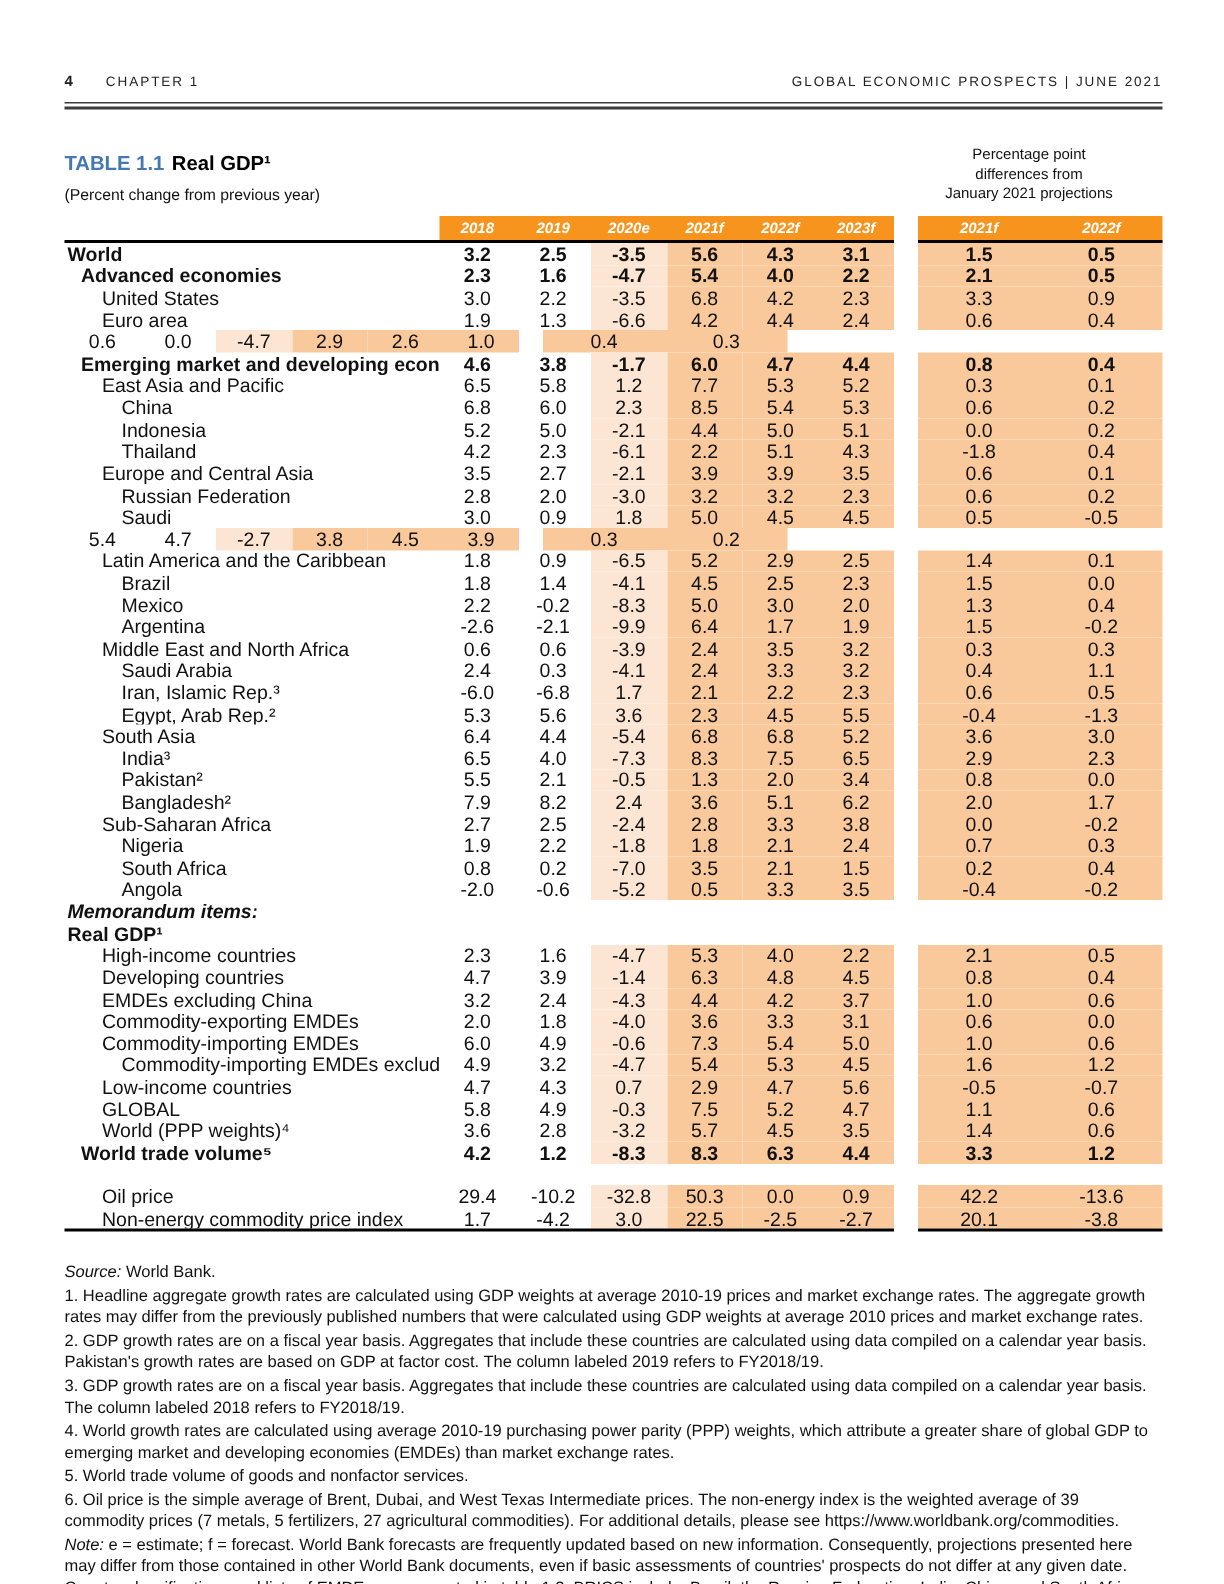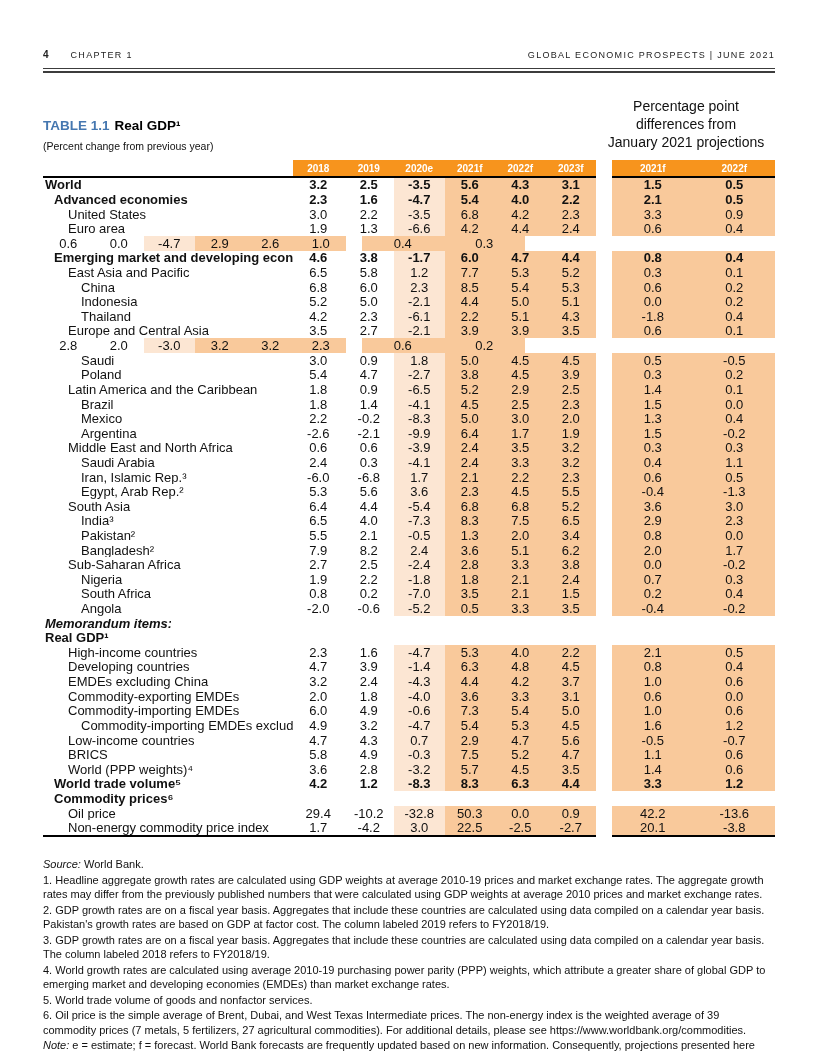--- a/index.html
+++ b/index.html
@@ -26,33 +26,34 @@
     border-top: 1px solid #3c3c3c;
     border-bottom: 2px solid #3c3c3c;
   }
 
   
   .titlerow { display: flex; justify-content: space-between; align-items: flex-end; margin-top: 24px; }
   .t1 { font-size: 13.5px; font-weight: bold; color: var(--title-blue, #4577B0); }
   .t2 { font-size: 13.5px; font-weight: bold; color: #000; margin-left: 5px; }
   .subtitle { font-size: 10.5px; margin-top: 6px; color: #111; }
   .diffnote {
-    width: 178px; text-align: center; font-size: 14px; line-height: 1.3;
+    width: 178px; text-align: center; font-size: 10px; line-height: 1.3;
     white-space: pre-line; color: #111;
   }
 
   
   .thead { display: flex; margin-top: 8px; }
   .thead-main { display: flex; width: 553px; border-bottom: 2px solid #000; }
   .thead-label-spacer { width: 250px; }
   .hcells { display: flex; background: var(--header-orange, #F7941D); }
   .hcell {
     width: 50.5px; box-sizing: border-box;
     color: #fff; font-weight: bold; font-size: 10px; text-align: center;
     padding: 3px 0 2px 0;
+    font-style: italic;
   }
   .thead-gap { width: 16px; }
   .thead-diff { display: flex; width: 163px; border-bottom: 2px solid #000; background: var(--header-orange, #F7941D); }
   .hcell-d { width: 81.5px; }
 
   .trow { display: flex; height: 14.61px; font-size: 13px; }
   .trow.bold { font-weight: bold; }
   .trow.italic { font-style: italic; gap: 40px; }
   .rlabel {
     width: 250px; box-sizing: border-box; white-space: nowrap; overflow: hidden;
@@ -251,20 +252,21 @@
         <div class="cell">2.7</div>
         <div class="cell sh-light">-2.1</div>
         <div class="cell sh-med">3.9</div>
         <div class="cell sh-med">3.9</div>
         <div class="cell sh-med">3.5</div>
         <div class="gapcell"></div>
         <div class="cell dcell sh-med">0.6</div>
         <div class="cell dcell sh-med">0.1</div>
       </div>
       <div class="trow">
+        <div class="rlabel ind3">Russian Federation</div>
         <div class="cell">2.8</div>
         <div class="cell">2.0</div>
         <div class="cell sh-light">-3.0</div>
         <div class="cell sh-med">3.2</div>
         <div class="cell sh-med">3.2</div>
         <div class="cell sh-med">2.3</div>
         <div class="gapcell"></div>
         <div class="cell dcell sh-med">0.6</div>
         <div class="cell dcell sh-med">0.2</div>
       </div>
@@ -274,21 +276,20 @@
         <div class="cell">0.9</div>
         <div class="cell sh-light">1.8</div>
         <div class="cell sh-med">5.0</div>
         <div class="cell sh-med">4.5</div>
         <div class="cell sh-med">4.5</div>
         <div class="gapcell"></div>
         <div class="cell dcell sh-med">0.5</div>
         <div class="cell dcell sh-med">-0.5</div>
       </div>
       <div class="trow">
-        <div class="rlabel ind3">Poland</div>
         <div class="cell">5.4</div>
         <div class="cell">4.7</div>
         <div class="cell sh-light">-2.7</div>
         <div class="cell sh-med">3.8</div>
         <div class="cell sh-med">4.5</div>
         <div class="cell sh-med">3.9</div>
         <div class="gapcell"></div>
         <div class="cell dcell sh-med">0.3</div>
         <div class="cell dcell sh-med">0.2</div>
       </div>
@@ -586,21 +587,21 @@
         <div class="cell">4.3</div>
         <div class="cell sh-light">0.7</div>
         <div class="cell sh-med">2.9</div>
         <div class="cell sh-med">4.7</div>
         <div class="cell sh-med">5.6</div>
         <div class="gapcell"></div>
         <div class="cell dcell sh-med">-0.5</div>
         <div class="cell dcell sh-med">-0.7</div>
       </div>
       <div class="trow">
-        <div class="rlabel ind2">BRICS</div>
+        <div class="rlabel ind2">GLOBAL</div>
         <div class="cell">5.8</div>
         <div class="cell">4.9</div>
         <div class="cell sh-light">-0.3</div>
         <div class="cell sh-med">7.5</div>
         <div class="cell sh-med">5.2</div>
         <div class="cell sh-med">4.7</div>
         <div class="gapcell"></div>
         <div class="cell dcell sh-med">1.1</div>
         <div class="cell dcell sh-med">0.6</div>
       </div>
@@ -622,21 +623,20 @@
         <div class="cell">1.2</div>
         <div class="cell sh-light">-8.3</div>
         <div class="cell sh-med">8.3</div>
         <div class="cell sh-med">6.3</div>
         <div class="cell sh-med">4.4</div>
         <div class="gapcell"></div>
         <div class="cell dcell sh-med">3.3</div>
         <div class="cell dcell sh-med">1.2</div>
       </div>
       <div class="trow bold">
-        <div class="rlabel ind1">Commodity prices⁶</div>
         <div class="cell"></div>
         <div class="cell"></div>
         <div class="cell"></div>
         <div class="cell"></div>
         <div class="cell"></div>
         <div class="cell"></div>
         <div class="gapcell"></div>
         <div class="cell dcell"></div>
         <div class="cell dcell"></div>
       </div>

